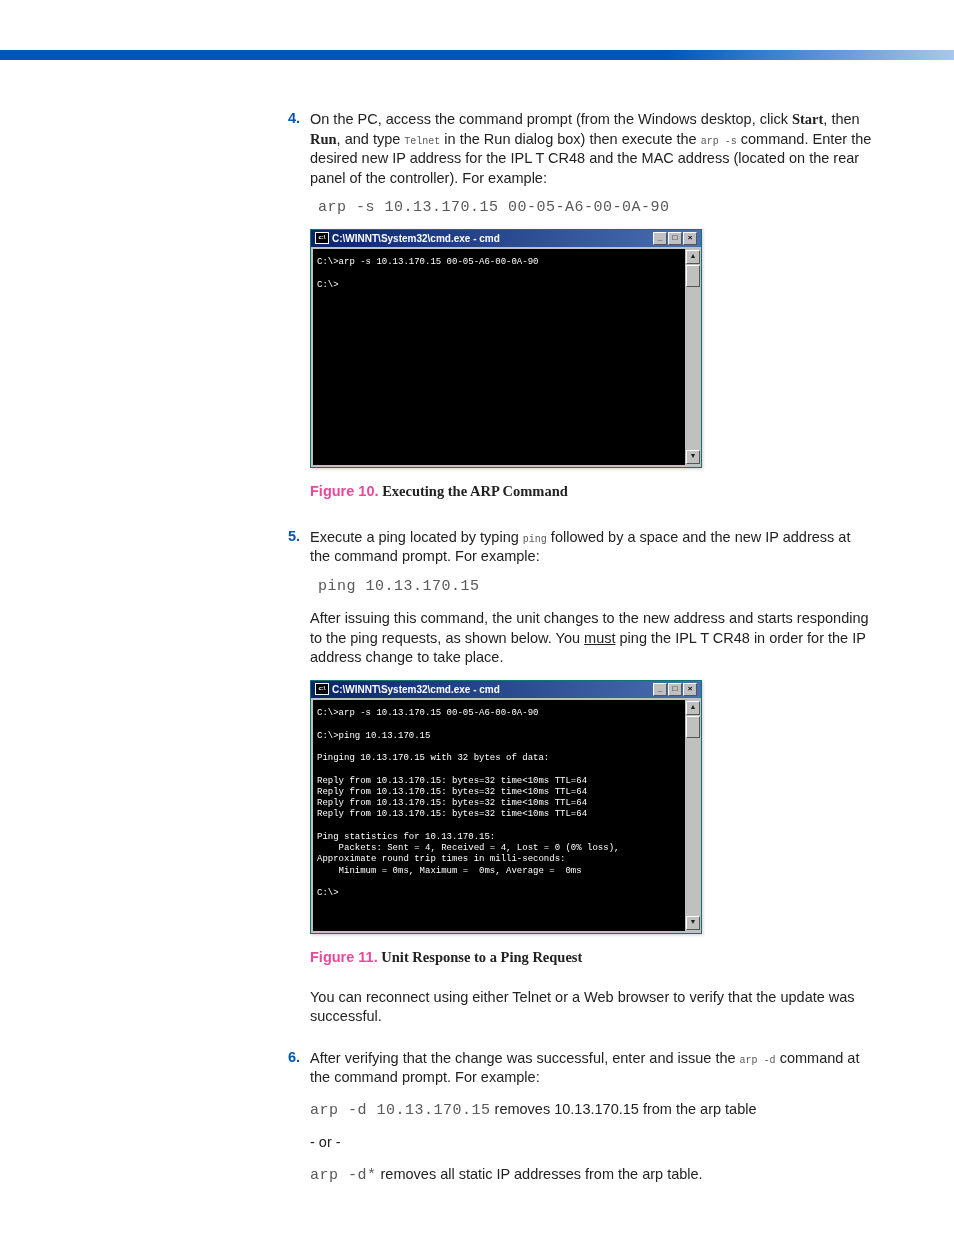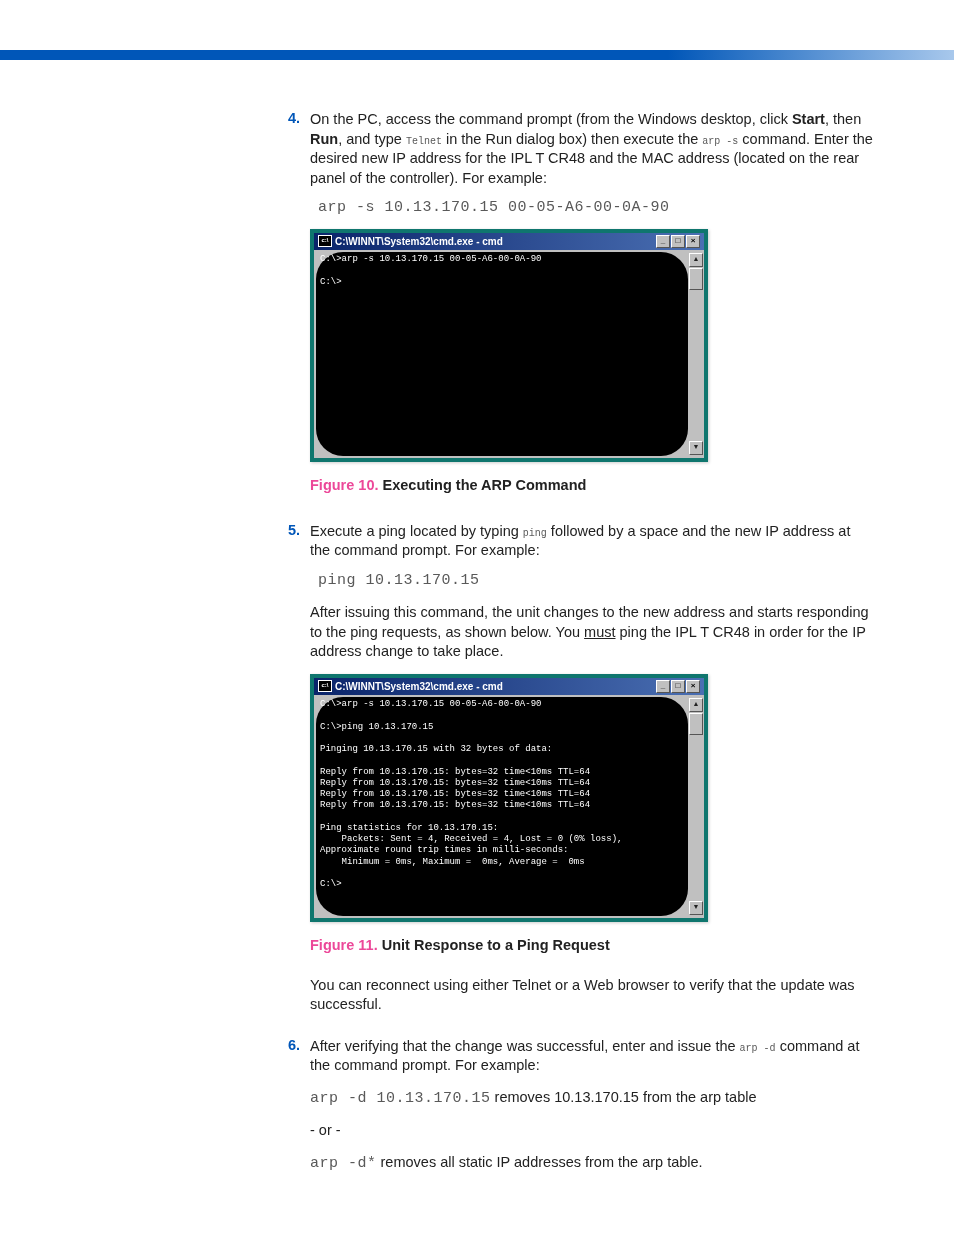--- a/index.html
+++ b/index.html
@@ -39,36 +39,36 @@
     font-weight: bold;
     width: 30px;
     text-align: right;
     padding-right: 10px;
     flex-shrink: 0;
   }
   .step-body {
     flex: 1;
     line-height: 1.35;
   }
-  .bold { font-weight: bold; }
+  .bold { font-weight: bold; font-family: Liberation Serif, serif; }
   .blue-bold { color: #ec4899; font-weight: bold; }
   code, .mono {
     font-family: "Courier New", monospace;
     font-size: 10px;
     color: #595959;
   }
   .code-line {
     font-family: "Courier New", monospace;
     color: #595959;
     margin: 10px 8px;
     font-size: 15px;
     letter-spacing: 0.5px;
   }
   .cmd-window {
-    border: 4px solid #0f766e;
+    border: 1px solid #0f766e;
     background: #ef4444;
     width: 390px;
     box-shadow: 1px 1px 3px rgba(0,0,0,0.2);
   }
   .cmd-title {
     background: linear-gradient(to right, #0a246a, #4a6fb3);
     color: #fff;
     font-family: Tahoma, sans-serif;
     font-size: 10px;
     padding: 2px 4px;
@@ -106,25 +106,24 @@
   .cmd-body-wrap {
     display: flex;
     background: #c0c0c0;
     padding: 2px;
   }
   .cmd-body {
     background: #000;
     color: #fff;
     font-family: "Courier New", monospace;
     font-size: 9px;
-    padding: 2px 4px;
+    padding: 8px 4px;
     white-space: pre;
     flex: 1;
     line-height: 1.25;
-    border-radius: 27px;
   }
   .cmd-scroll {
     width: 14px;
     background: #c0c0c0;
     display: flex;
     flex-direction: column;
     justify-content: space-between;
   }
   .scroll-btn {
     width: 12px;

